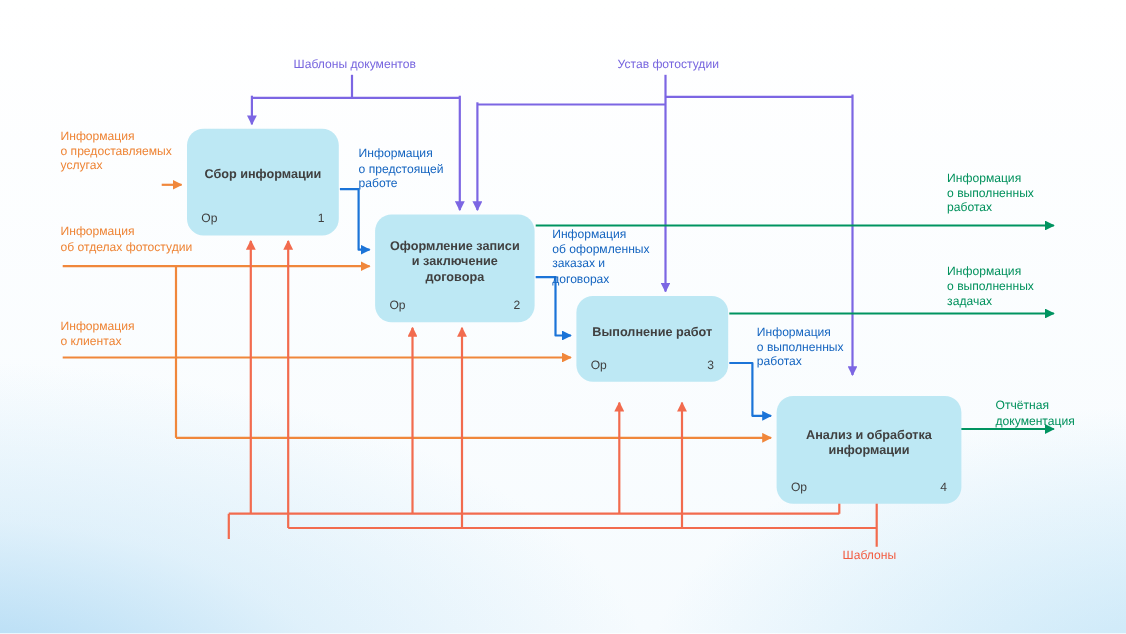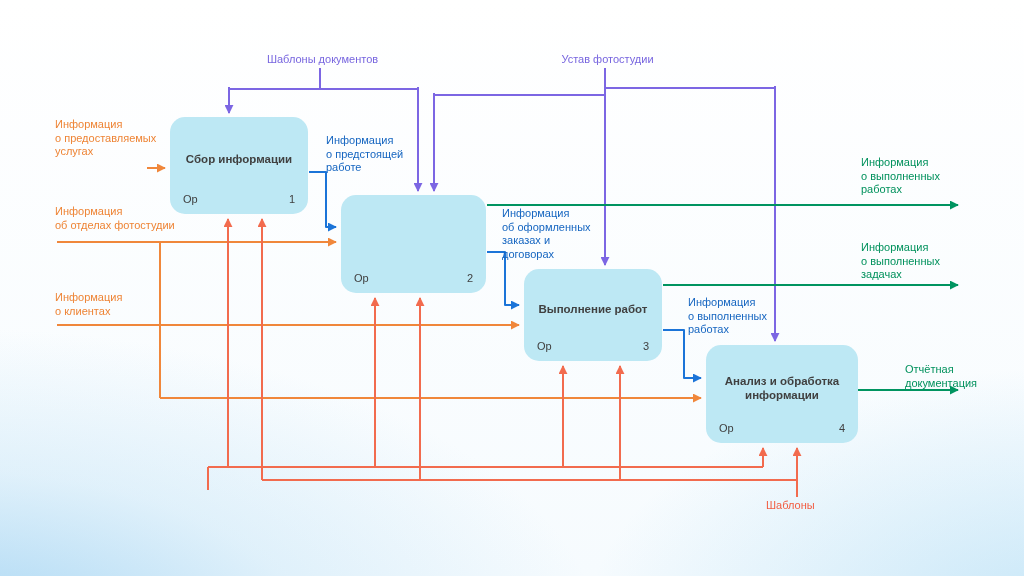--- a/index.html
+++ b/index.html
@@ -102,35 +102,38 @@
 
   <div class="box" style="left:170px;top:117px;width:138px;height:97px">
     <div class="box-title">Сбор информации</div>
     <div class="box-footer">
       <span>Ор</span>
       <span>1</span>
     </div>
   </div>
 
   <div class="box" style="left:341px;top:195px;width:145px;height:98px">
+    <div class="box-title">Оформление записи
+и заключение
+договора</div>
     <div class="box-footer">
       <span>Ор</span>
       <span>2</span>
     </div>
   </div>
 
-  <div class="box" style="left:524px;top:269px;width:138px;height:92px">
+  <div class="box" style="left:524px;top:269px;width:138px;height:78px">
     <div class="box-title">Выполнение работ</div>
     <div class="box-footer">
       <span>Ор</span>
       <span>3</span>
     </div>
   </div>
 
-  <div class="box" style="left:706px;top:345px;width:152px;height:98px">
+  <div class="box" style="left:706px;top:360px;width:168px;height:98px">
     <div class="box-title">Анализ и обработка
 информации</div>
     <div class="box-footer">
       <span>Ор</span>
       <span>4</span>
     </div>
   </div>
 
   <div class="lbl purple ctr" style="left:255px;top:53px;width:135px">Шаблоны документов</div>
   <div class="lbl purple ctr" style="left:550px;top:53px;width:115px">Устав фотостудии</div>

